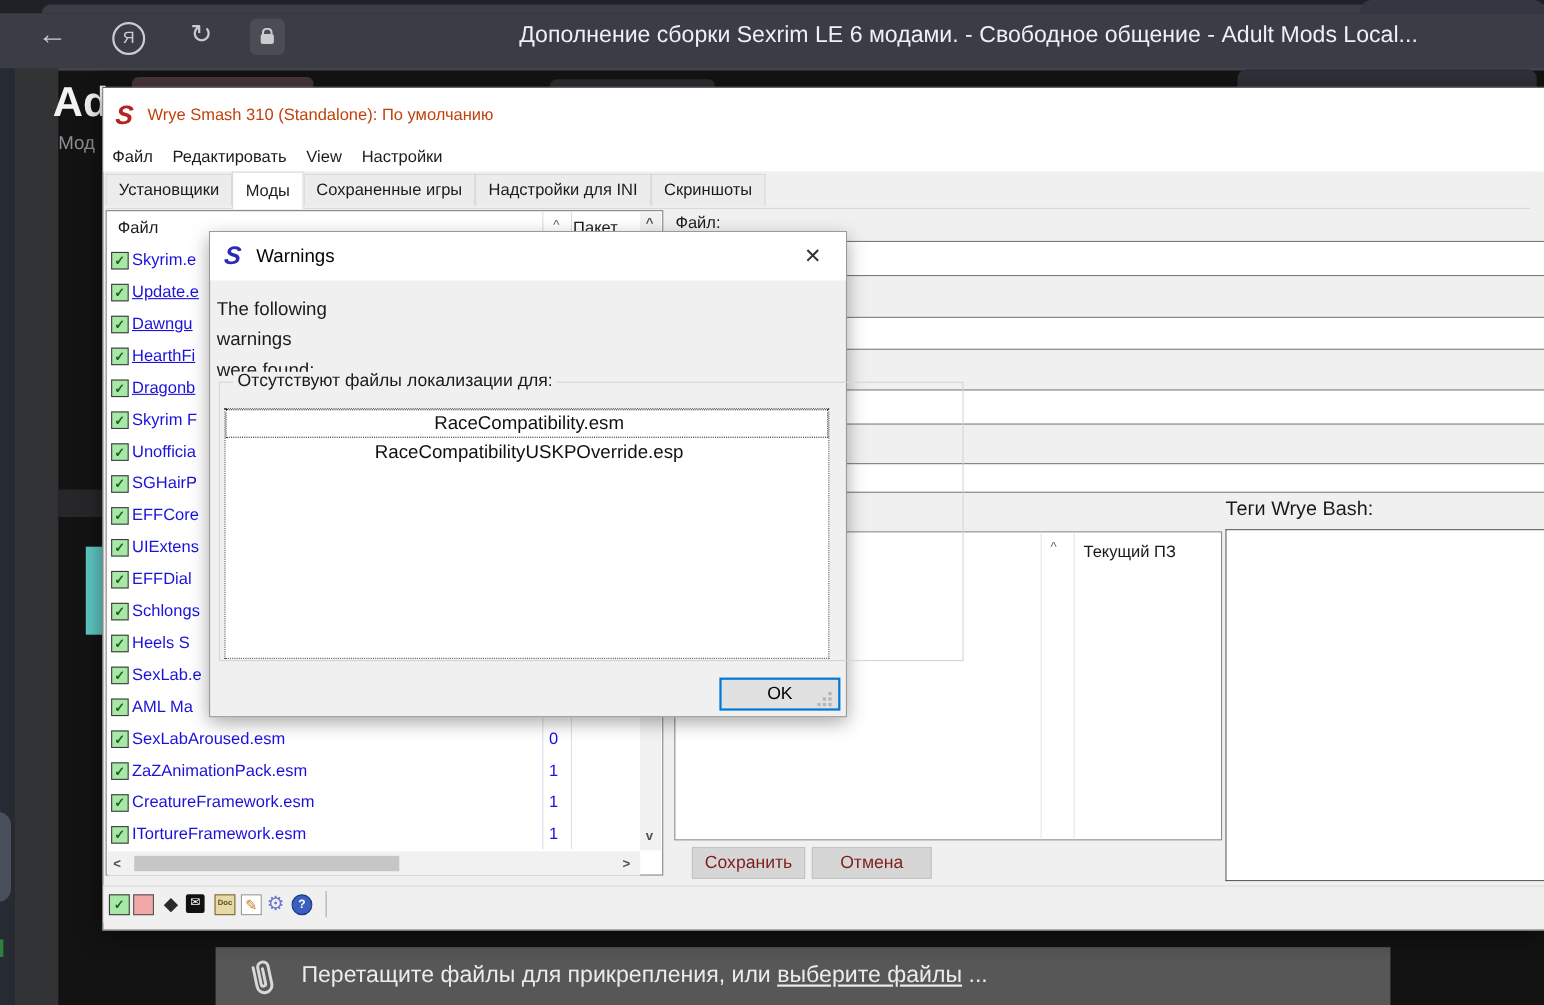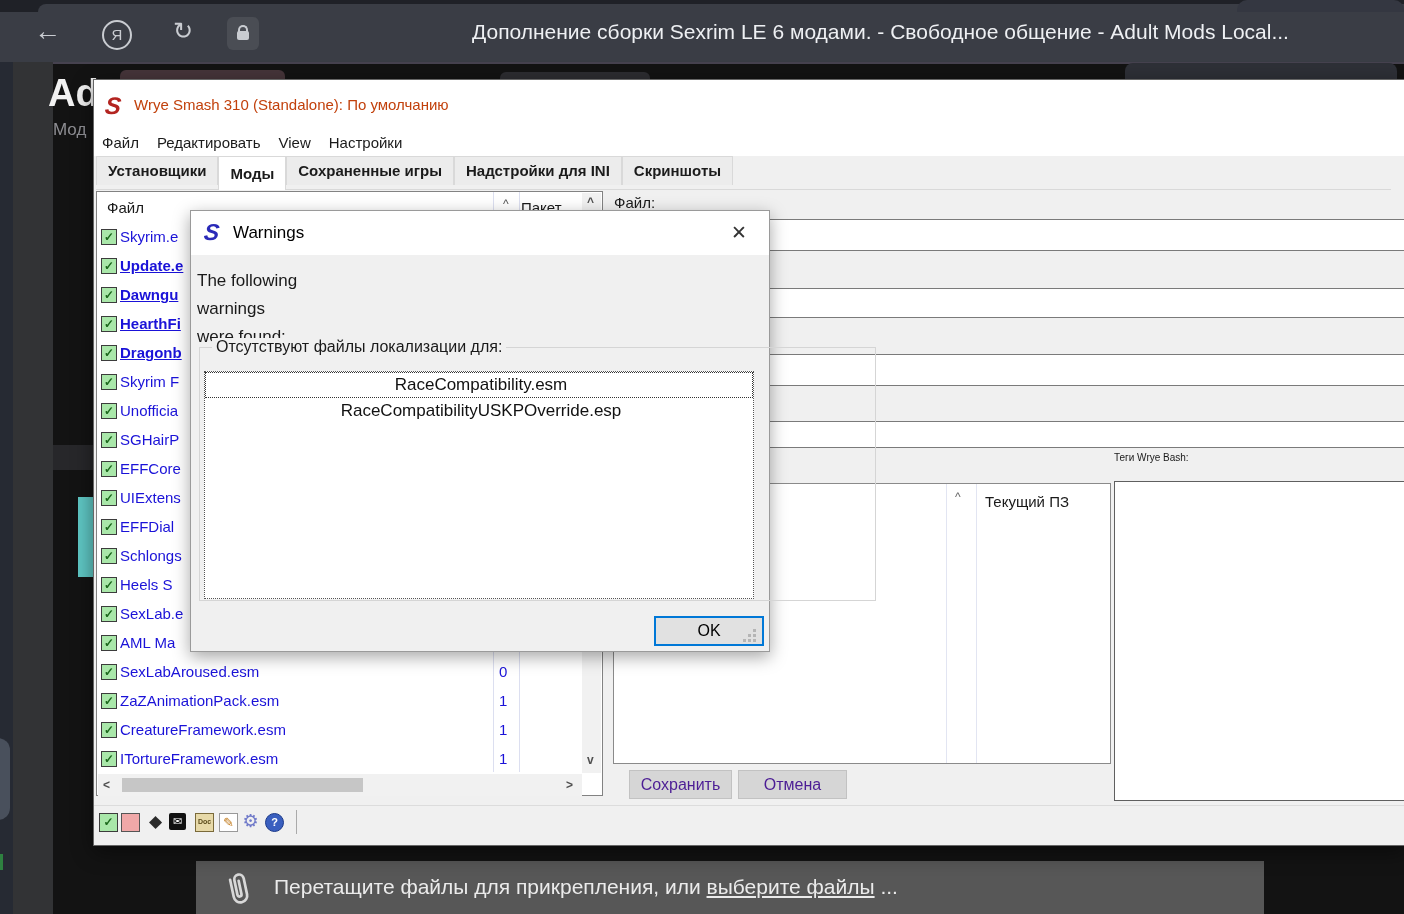--- a/index.html
+++ b/index.html
@@ -46,61 +46,61 @@
   #drop-link{text-decoration:underline;cursor:pointer;}
 
   
   #wrye{left:93px;top:79px;width:1311px;height:765px;background:#f0f0f0;border:1px solid #666;
         box-shadow:0 6px 20px rgba(0,0,0,.45);}
   #wrye-top{left:0;top:0;width:1311px;height:76px;background:#fff;}
   #wrye-icon{left:11px;top:12px;font-size:24px;font-weight:bold;font-style:italic;color:#b32420;transform:skewX(-6deg);}
   #wrye-title{left:40px;top:16px;font-size:15px;color:#c2410c;}
   #menubar{left:8px;top:49px;height:27px;display:flex;gap:18px;align-items:center;}
   .menu-item{font-size:15px;color:#1b1b1b;white-space:nowrap;}
-  #tabstrip{left:2px;top:76px;width:1295px;height:33px;display:flex;align-items:flex-start;
-            border-bottom:1px solid #d9d9d9;background:#f0f0f0;font-weight:bold;}
+  #tabstrip{left:2px;top:76px;width:1295px;height:33px;display:flex;align-items:center;
+            border-bottom:1px solid #d9d9d9;background:#f0f0f0;}
   .tab{height:28px;line-height:28px;padding:0 11px;font-size:15px;color:#1b1b1b;background:#ececec;
        border:1px solid #d9d9d9;border-bottom:none;white-space:nowrap;}
   .tab.active{height:33px;line-height:33px;background:#fff;position:relative;z-index:2;margin-bottom:-1px;}
 
   
   #mods-list{left:2px;top:111px;width:507px;height:605px;background:#fff;border:1px solid #828282;box-sizing:border-box;}
   #mods-file-col{left:10px;top:7px;font-size:15px;color:#1a1a1a;}
   #mods-sort{left:406px;top:5px;font-size:12px;color:#555;}
   #mods-package-col{left:424px;top:7px;font-size:15px;color:#1a1a1a;}
   .col-line{top:0;width:1px;height:580px;background:#dcdff0;}
   #col-line-1{left:396px;} #col-line-2{left:422px;}
   #mod-rows{left:0;top:31px;width:484px;}
   .mod-row{position:relative;height:29px;}
   .mod-check{position:absolute;left:4px;top:6px;width:14px;height:14px;background:#a9e7a9;
              border:1px solid #3c3c3c;font-size:12px;line-height:14px;text-align:center;color:#1c691c;font-weight:bold;}
   .mod-label{position:absolute;left:23px;top:5px;font-size:15px;color:#1a12d8;white-space:nowrap;}
-  .mod-label.u{text-decoration:underline;font-weight:bold;}
+  .mod-label.u{text-decoration:underline;}
   .mod-pkg{position:absolute;left:402px;top:5px;font-size:15px;color:#1a12d8;}
   
   #vscroll{left:485px;top:1px;width:19px;height:580px;background:#f1f1f1;}
   .scr-ar{position:absolute;font-size:12px;font-weight:bold;color:#505050;left:5px;}
   #vscroll-up{top:2px;} #vscroll-down{top:560px;}
   #hscroll{left:1px;top:582px;width:484px;height:22px;background:#f1f1f1;}
   #hscroll-left{left:5px;top:4px;} #hscroll-right{left:468px;top:4px;position:absolute;}
   #hscroll-thumb{left:24px;top:4px;width:241px;height:14px;background:#c6c6c6;}
 
   
   #file-label{left:520px;top:114px;font-size:15px;color:#1a1a1a;}
   .field{left:519px;width:792px;background:#fff;border:1px solid #7a7a7a;border-right:none;box-sizing:border-box;}
   #field-1{top:139px;height:32px;} #field-2{top:208px;height:30px;}
   #field-3{top:274px;height:32px;} #field-4{top:341px;height:27px;}
-  #tags-label{left:1020px;top:372px;font-size:10px;color:#1a1a1a;}
+  #tags-label{left:1020px;top:372px;font-size:18px;color:#1a1a1a;}
   #masters-table{left:519px;top:403px;width:498px;height:281px;background:#fff;border:1px solid #8a8a8a;box-sizing:border-box;}
   #mt-sort{left:341px;top:6px;font-size:12px;color:#666;}
   #mt-col{left:371px;top:9px;font-size:15px;color:#1a1a1a;white-space:nowrap;}
   .mt-line{top:0;width:1px;height:279px;background:#e2e5f2;}
   #mt-line-1{left:332px;} #mt-line-2{left:362px;}
   #tags-box{left:1020px;top:401px;width:292px;height:320px;background:#fff;border:1px solid #5f5f5f;border-right:none;box-sizing:border-box;}
-  .gray-btn{background:#d6d6d6;border:1px solid #c2c2c2;color:#4c1d95;font-size:16px;text-align:center;box-sizing:border-box;}
+  .gray-btn{background:#d6d6d6;border:1px solid #c2c2c2;color:#7f1d1d;font-size:16px;text-align:center;box-sizing:border-box;}
   #save-btn{left:535px;top:690px;width:103px;height:29px;line-height:27px;}
   #cancel-btn{left:644px;top:690px;width:109px;height:29px;line-height:27px;}
 
   
   #app-toolbar{left:0;top:725px;width:1311px;height:33px;background:#f0f0f0;border-top:1px solid #dcdcdc;}
   .tbi{position:absolute;top:7px;width:17px;height:17px;font-size:15px;line-height:17px;text-align:center;}
   .ic-green-checkbox{background:#a9e7a9;border:1px solid #3c3c3c;color:#1c691c;font-weight:bold;font-size:12px;}
   .ic-green-checkbox::before{content:"\2713";}
   .ic-pink-checkbox{background:#f0a8a8;border:1px solid #555;}
   .ic-diamond{color:#2b2b2b;font-size:17px;} .ic-diamond::before{content:"\25C6";}

